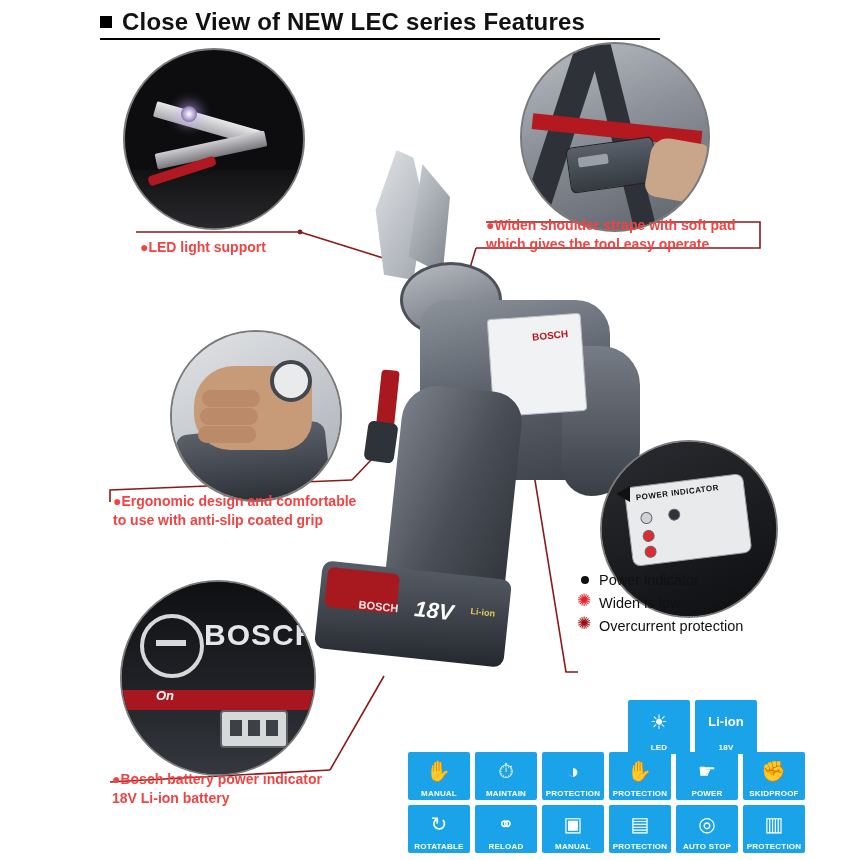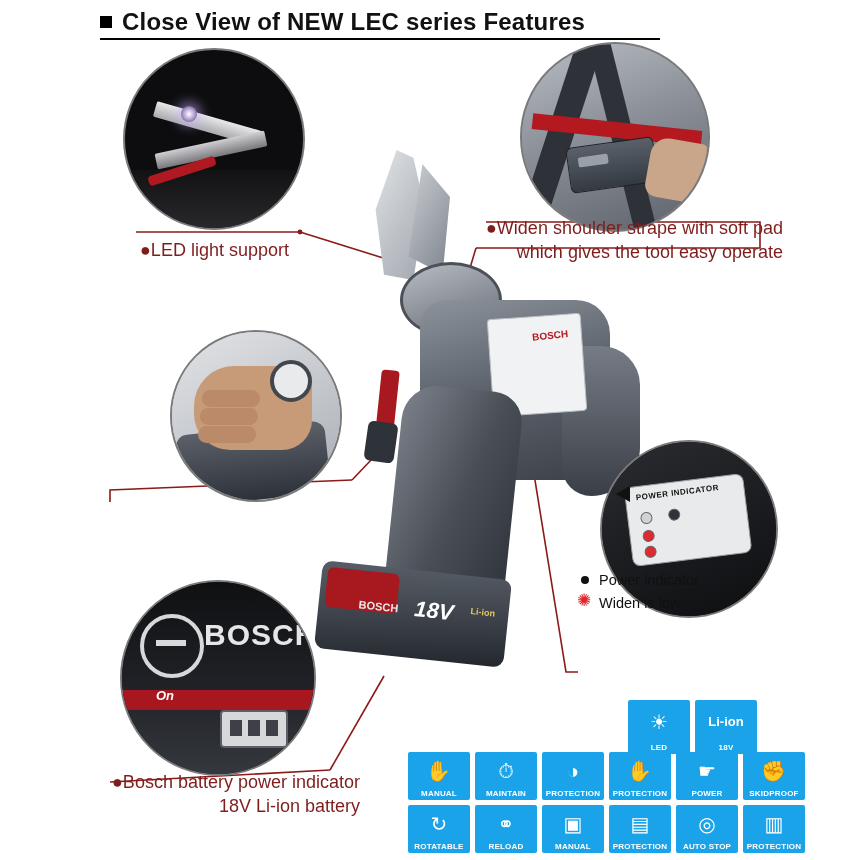--- a/index.html
+++ b/index.html
@@ -9,21 +9,20 @@
   }
   body {
     font-family: "Liberation Sans", sans-serif;
   }
   #page {
     position: relative;
     width: 852px;
     height: 860px;
     overflow: hidden;
     background: #ffffff;
-    text-align: right;
   }
 
   
   #title-bar {
     position: absolute;
     left: 100px;
     top: 8px;
     display: flex;
     align-items: center;
     gap: 10px;
@@ -268,24 +267,25 @@
   #tool .battery .bli {
     position:absolute; left:152px; top:30px; font-size:9px; color:#e3c85e; font-weight:bold;
   }
 
   
   #leaders { position:absolute; inset:0; pointer-events:none; }
 
   
   .caption {
     position: absolute;
-    font-size: 18px;
-    color: #7f1d1d;
+    font-size: 14px;
+    color: #ef4444;
     line-height: 1.35;
     white-space: pre-line;
+    font-weight: bold;
   }
 
   #cap-led { left: 140px; top: 238px; }
   #cap-strap { left: 486px; top: 216px; }
   #cap-grip { left: 113px; top: 492px; }
   #cap-batt { left: 112px; top: 770px; }
 
   
   #legend { position:absolute; left:578px; top:570px; width:210px; }
   #legend .row {
@@ -433,32 +433,38 @@
         <span class="dot" style="left:12px; top:60px; background:#e02a31;"></span>
         <span class="dot" style="left:40px; top:26px; background:#2f3238;"></span>
       </span>
       <span class="arrow"></span>
     </div>
   </div>
 
   <div id="cap-led" class="caption">●LED light support</div>
   <div id="cap-strap" class="caption">●Widen shoulder strape with soft pad
 which gives the tool easy operate</div>
+  <div id="cap-grip" class="caption">●Ergonomic design and comfortable
+ to use with anti-slip coated grip</div>
   <div id="cap-batt" class="caption">●Bosch battery power indicator
  18V Li-ion battery</div>
 
   <div id="legend">
     <div class="row">
       <span class="glyph bullet"></span>
       <span>Power indicator</span>
     </div>
     <div class="row">
       <span class="glyph star-org"></span>
       <span>Widen is low</span>
     </div>
+    <div class="row">
+      <span class="glyph star-dred"></span>
+      <span>Overcurrent protection</span>
+    </div>
   </div>
 
   <div id="icons-top">
     <div class="icon-tile tall">
       <span class="glyphbox">☀</span>
       <span class="tlabel">LED</span>
     </div>
     <div class="icon-tile tall">
       <span class="glyphbox" style="font-size:13px; font-weight:bold;">Li-ion</span>
       <span class="tlabel">18V</span>

